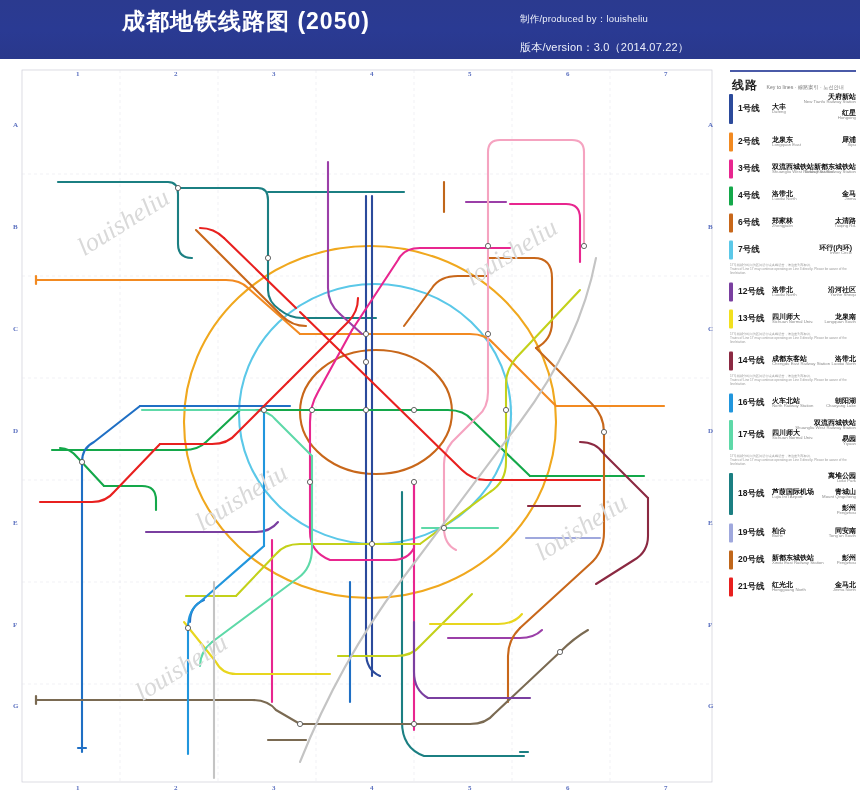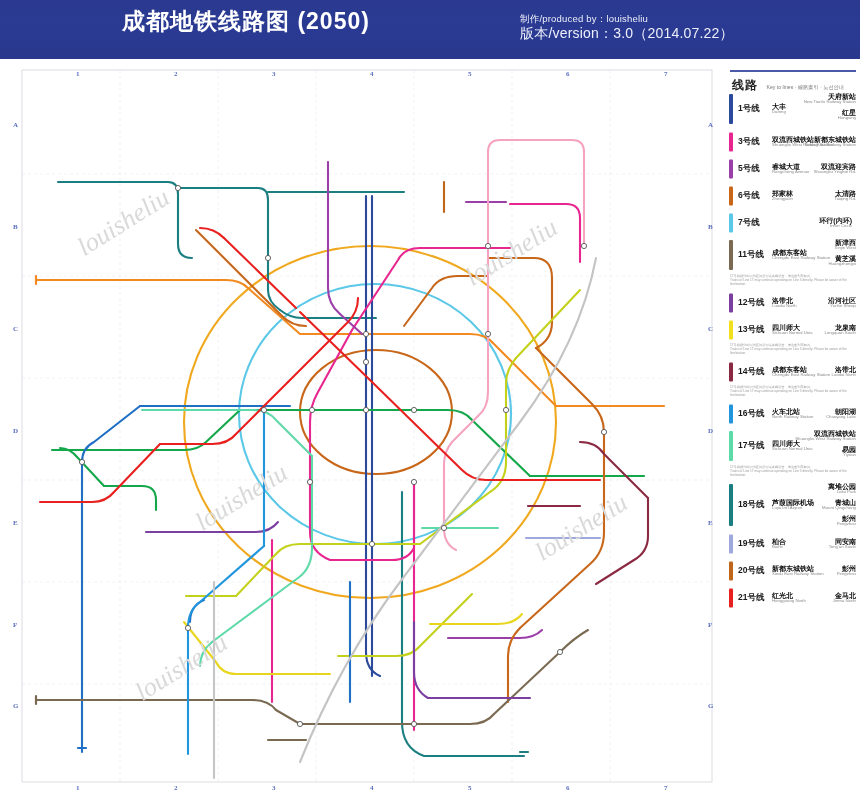--- a/index.html
+++ b/index.html
@@ -33,22 +33,22 @@
   #title-en{
     position:absolute;left:122px;top:33px;
     font-size:15px;color:#dbe4f7;letter-spacing:.3px;
     white-space:nowrap;
   }
   #credit-line1{
     position:absolute;left:520px;top:13px;
     font-size:9.5px;color:#eceffa;white-space:nowrap;letter-spacing:.2px;
   }
   #credit-line2{
-    position:absolute;left:520px;top:25px;
-    font-size:14px;color:#eceffa;white-space:nowrap;letter-spacing:.2px;
+    position:absolute;left:520px;top:40px;
+    font-size:11px;color:#eceffa;white-space:nowrap;letter-spacing:.2px;
   }
   
   #map-area{
     position:absolute;left:0;top:62px;width:724px;height:738px;
     background:#ffffff;overflow:hidden;
   }
   #map-svg{position:absolute;left:0;top:0;}
   .grid-label{
     position:absolute;font-size:7px;color:#5a6fbf;font-weight:bold;
     font-family:"Liberation Serif",serif;
@@ -341,76 +341,74 @@
           <span class="t-cn">大丰</span>
           <span class="t-en">Dafeng</span>
         </div>
         <div class="lterm-right" style="top: 3px;">
           <span class="t-cn">天府新站</span>
           <span class="t-en">New Tianfu Railway Station</span>
           <span class="t-cn" style="margin-top: 4px;">红星</span>
           <span class="t-en">Hongxing</span>
         </div>
       </div>
+      <div class="lrow" style="height: 27px;">
+        <div class="lswatch" style="background: rgb(242, 138, 33); height: 19px;"></div>
+        <div class="lname">2号线</div>
+        <div class="lterm-left">
+          <span class="t-cn">龙泉东</span>
+          <span class="t-en">Longquan East</span>
+        </div>
+        <div class="lterm-right" style="top: 50%; transform: translateY(-50%);">
+          <span class="t-cn">犀浦</span>
+          <span class="t-en">Xipu</span>
+        </div>
+      </div>
       <div class="lrow" style="height: 27px; text-decoration: underline;">
         <div class="lswatch" style="background: rgb(232, 38, 143); height: 19px;"></div>
         <div class="lname">3号线</div>
         <div class="lterm-left">
           <span class="t-cn">双流西城铁站</span>
           <span class="t-en">Shuangliu West Railway Station</span>
         </div>
         <div class="lterm-right" style="top: 50%; transform: translateY(-50%);">
           <span class="t-cn">新都东城铁站</span>
           <span class="t-en">Xindu East Railway Station</span>
         </div>
       </div>
       <div class="lrow" style="height: 27px;">
-        <div class="lswatch" style="background: rgb(155, 63, 168); height: 19px;"></div>
-        <div class="lname">5号线</div>
-        <div class="lterm-left">
-          <span class="t-cn">睿城大道</span>
-          <span class="t-en">Rongcheng Avenue</span>
-        </div>
-        <div class="lterm-right" style="top: 50%; transform: translateY(-50%);">
-          <span class="t-cn">双流迎宾路</span>
-          <span class="t-en">Shuangliu Yingbin Rd.</span>
+        <div class="lswatch" style="background: rgb(20, 168, 74); height: 19px;"></div>
+        <div class="lname">4号线</div>
+        <div class="lterm-left">
+          <span class="t-cn">洛带北</span>
+          <span class="t-en">Luodai North</span>
+        </div>
+        <div class="lterm-right" style="top: 50%; transform: translateY(-50%);">
+          <span class="t-cn">金马</span>
+          <span class="t-en">Jinma</span>
         </div>
       </div>
       <div class="lrow" style="height: 27px;">
         <div class="lswatch" style="background: rgb(200, 103, 26); height: 19px;"></div>
         <div class="lname">6号线</div>
         <div class="lterm-left">
           <span class="t-cn">郑家林</span>
           <span class="t-en">Zhengjialin</span>
         </div>
         <div class="lterm-right" style="top: 50%; transform: translateY(-50%);">
           <span class="t-cn">太清路</span>
           <span class="t-en">Taiqing Rd.</span>
         </div>
       </div>
       <div class="lrow" style="height: 27px;">
         <div class="lswatch" style="background: rgb(91, 200, 232); height: 19px;"></div>
         <div class="lname">7号线</div>
         <div class="lterm-right" style="right: 8px; top: 50%; transform: translateY(-50%);">
           <span class="t-cn">环行(内环)</span>
           <span class="t-en">Inner Circle</span>
-        </div>
-      </div>
-      <div class="lrow" style="height: 38px;">
-        <div class="lswatch" style="background: rgb(122, 106, 82); height: 30px;"></div>
-        <div class="lname">11号线</div>
-        <div class="lterm-left">
-          <span class="t-cn">成都东客站</span>
-          <span class="t-en">Chengdu East Railway Station</span>
-        </div>
-        <div class="lterm-right" style="top: 3px;">
-          <span class="t-cn">新津西</span>
-          <span class="t-en">Xinjin West</span>
-          <span class="t-cn" style="margin-top: 4px;">黄芝溪</span>
-          <span class="t-en">Huangzhongxi</span>
         </div>
       </div>
       <div class="lnote" style="position: relative; left: 4px; margin-top: 0px; margin-bottom: 3px;">
         <span>17号线部分时间为区间运行或高峰运营，请注意列车标识。</span>
         <span>Trains of Line 17 may continue operating on Line 3 directly. Please be aware of the line/station.</span>
       </div>
       <div class="lrow" style="height: 27px;">
         <div class="lswatch" style="background: rgb(122, 63, 160); height: 19px;"></div>
         <div class="lname">12号线</div>
         <div class="lterm-left">

